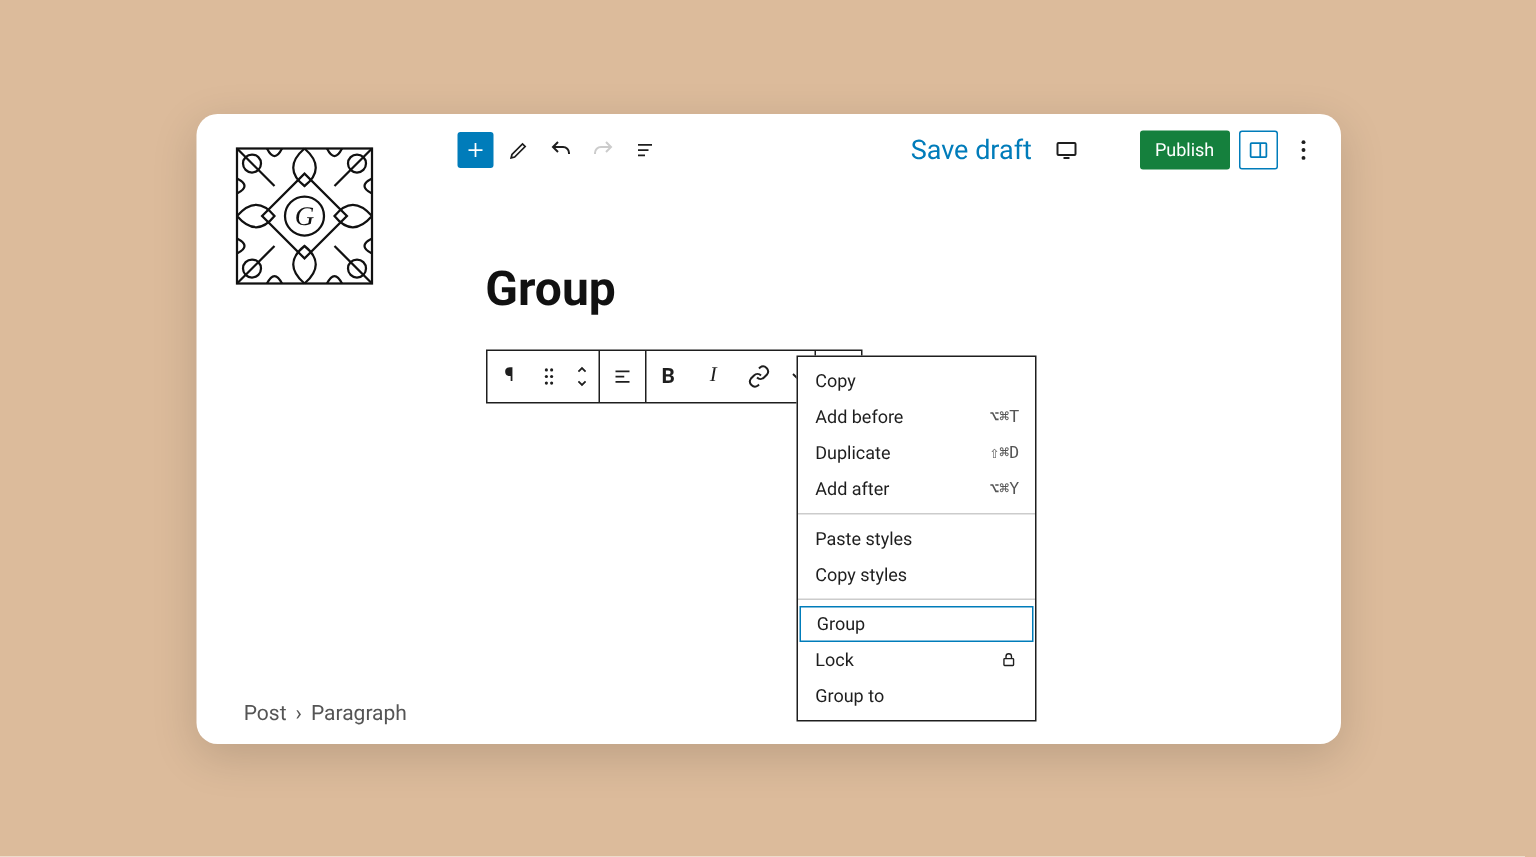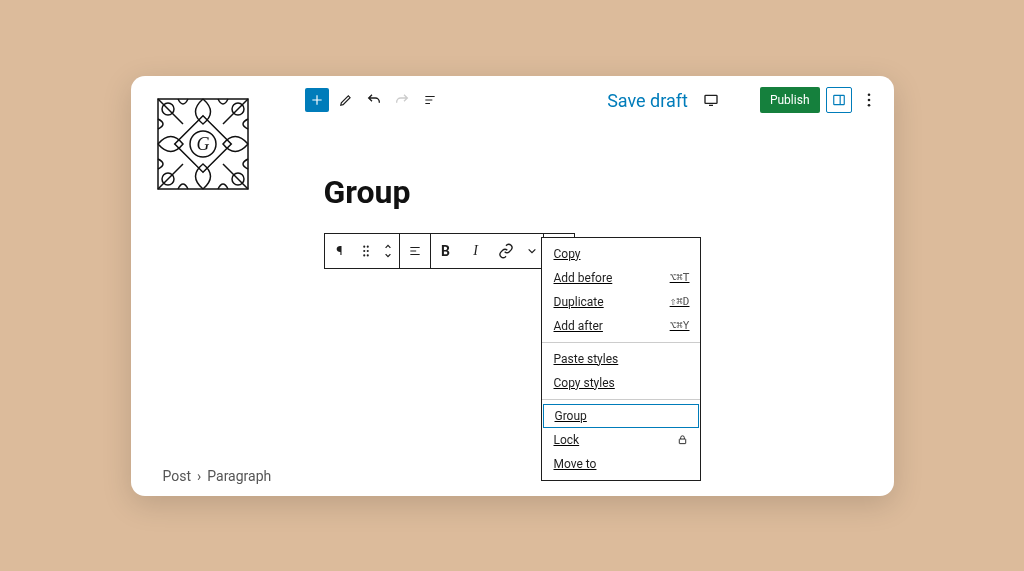--- a/index.html
+++ b/index.html
@@ -112,28 +112,27 @@
     display: flex; align-items: center; justify-content: center;
     color: #1e1e1e;
     cursor: pointer;
     font-size: 13px;
   }
   .btb-btn.narrow { width: 22px; }
   .btb-btn.bold { font-weight: 700; font-size: 14px; }
   .btb-btn.italic { font-style: italic; font-family: Georgia, serif; font-size: 14px; }
   .dropdown {
     position: absolute;
-    left: 410px;
+    left: 400px;
     top: 161px;
     width: 160px;
     background: #fff;
     border: 1px solid #1e1e1e;
     font-size: 12px;
     z-index: 10;
-    text-decoration: underline;
   }
   .dd-section {
     border-bottom: 1px solid #ccc;
     padding: 4px 0;
   }
   .dd-section:last-child { border-bottom: none; }
   .dd-item {
     display: flex;
     justify-content: space-between;
     align-items: center;
@@ -338,21 +337,21 @@
       <div class="dd-item">
           <span>Lock</span>
         <span class="dd-iconcell">
             <svg width="11" height="11" viewBox="0 0 24 24" fill="none" stroke="currentColor" stroke-width="2">
               <rect x="5" y="11" width="14" height="10" rx="1"></rect>
               <path d="M8 11V8a4 4 0 118 0v3"></path>
             </svg>
           </span>
       </div>
       <div class="dd-item">
-          <span>Move to</span>
+          <span>Group to</span>
         </div>
     </div>
   </div>
 
   
   <div class="breadcrumb">
     <span>Post</span>
     <span class="sep"></span>
     <span>Paragraph</span>
   </div>

